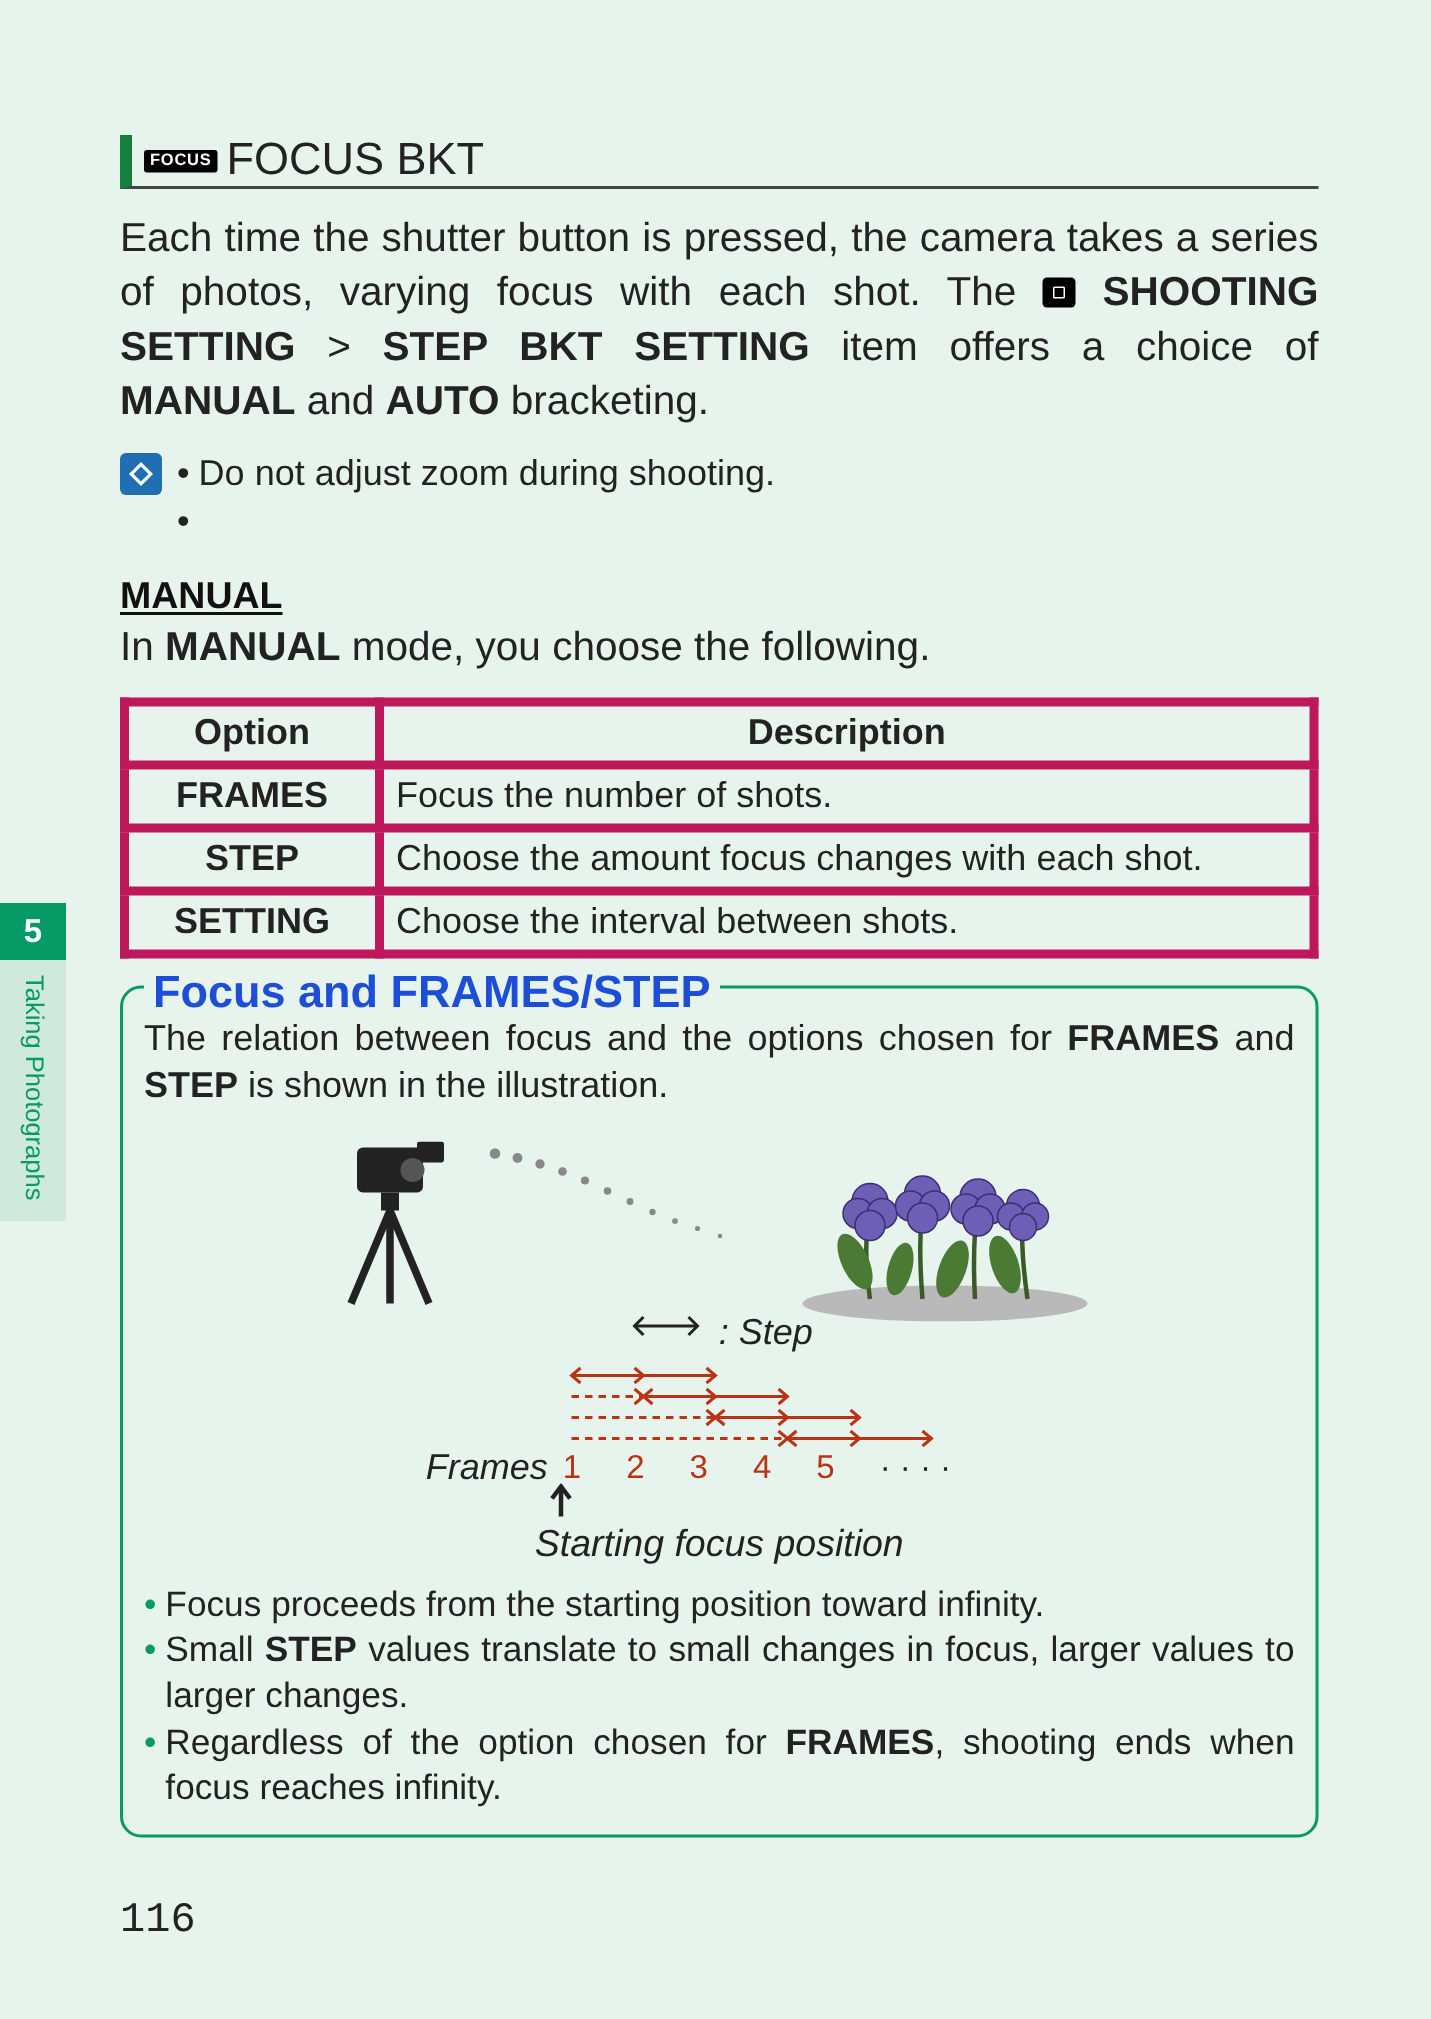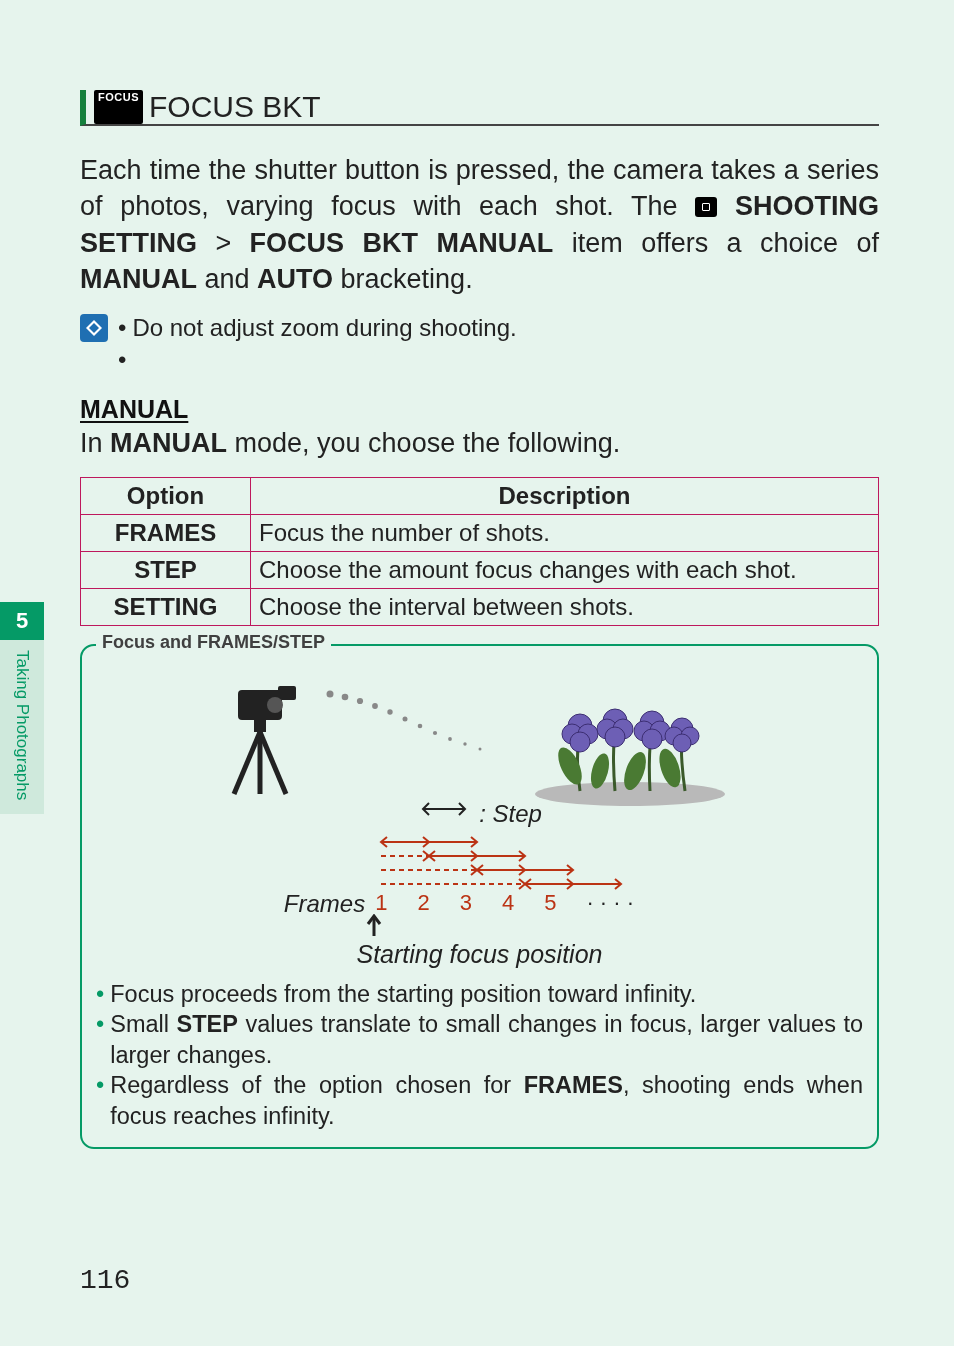--- a/index.html
+++ b/index.html
@@ -6,24 +6,25 @@
   html, body { width: 954px; height: 1346px; font-family: "Segoe UI", "Helvetica Neue", Arial, sans-serif; background: #fff; }
   .page {
     width: 954px;
     height: 1346px;
     background: #e6f4ed;
     position: relative;
     padding: 90px 75px 60px 80px;
   }
   .section-header {
     border-bottom: 2px solid #444;
-    border-left: 6px solid #15803d;
+    border-left: 8px solid #15803d;
     padding-left: 8px;
-    margin-bottom: 26px;
+    margin-bottom: 14px;
     display: flex;
+    align-items: center;
     gap: 6px;
   }
   .icon-focus {
     display: inline-flex;
     background:#000;
     color:#fff;
     font-size:11px;
     font-weight:700;
     padding:2px 4px;
     line-height:1;
@@ -86,21 +87,21 @@
     color:#111;
   }
   .subtext { font-size:27px; color:#222; margin-bottom:18px; }
   table.opts {
     width:100%;
     border-collapse: collapse;
     font-size:24px;
     color:#222;
   }
   table.opts th, table.opts td {
-    border:1px solid #be185d;
+    border:6px solid #be185d;
     padding:4px 8px;
   }
   table.opts th {
     font-weight:700;
     text-align:center;
   }
   table.opts td.opt {
     font-weight:700;
     text-align:center;
     width:170px;
@@ -112,22 +113,22 @@
     padding:18px 14px 16px 14px;
     position:relative;
   }
   .callout-title {
     position:absolute;
     top:-14px;
     left:14px;
     background:#e6f4ed;
     padding:0 6px;
     font-weight:700;
-    font-size:18px;
-    color:#404040;
+    font-size:30px;
+    color:#1d4ed8;
   }
   .callout p.intro {
     font-size:24px;
     color:#222;
     text-align: justify;
     line-height:1.3;
   }
   .diagram-wrap {
     display:flex;
     flex-direction:column;
@@ -262,21 +263,21 @@
   </div>
 
   <div class="section-header">
     <span class="icon-focus">FOCUS</span>
     <span class="section-title">FOCUS BKT</span>
   </div>
 
   <p class="body-text">
     <span>Each time the shutter button is pressed, the camera takes a series of photos, varying focus with each shot. The </span>
     <span class="icon-camset"></span>
-    <b>SHOOTING SETTING</b><span> &gt; </span><b>FOCUS BKT MANUAL</b><span> item offers a choice of </span><b>MANUAL</b><span> and </span><b>AUTO</b><span> bracketing.</span>
+    <b>SHOOTING SETTING</b><span> &gt; </span><b>STEP BKT SETTING</b><span> item offers a choice of </span><b>MANUAL</b><span> and </span><b>AUTO</b><span> bracketing.</span>
   </p>
 
   <div class="tip-block">
     <div class="tip-icon">
       <svg width="20" height="20" viewBox="0 0 20 20">
           <polygon points="10,2 18,10 10,18 2,10" fill="#fff"></polygon>
           <polygon points="10,5 15,10 10,15 5,10" fill="#1f6fb2"></polygon>
         </svg>
     </div>
     <div class="tip-lines">
@@ -313,20 +314,23 @@
       </tr>
       <tr>
         <td class="opt">SETTING</td>
         <td>Choose the interval between shots.</td>
       </tr>
     </tbody>
   </table>
 
   <div class="callout">
     <div class="callout-title">Focus and FRAMES/STEP</div>
+    <p class="intro">
+      <span>The relation between focus and the options chosen for </span><b>FRAMES</b><span> and </span><b>STEP</b><span> is shown in the illustration.</span>
+    </p>
 
     <div class="diagram-wrap">
       <div class="diagram-top">
 
         <svg class="camera" viewBox="0 0 90 110">
           <rect x="18" y="4" width="44" height="30" rx="4" fill="#222"></rect>
           <rect x="58" y="0" width="18" height="14" rx="2" fill="#222"></rect>
           <circle cx="55" cy="19" r="8" fill="#555"></circle>
           <rect x="34" y="34" width="12" height="12" fill="#222"></rect>
           <line x1="40" y1="46" x2="14" y2="108" stroke="#222" stroke-width="5"></line>

